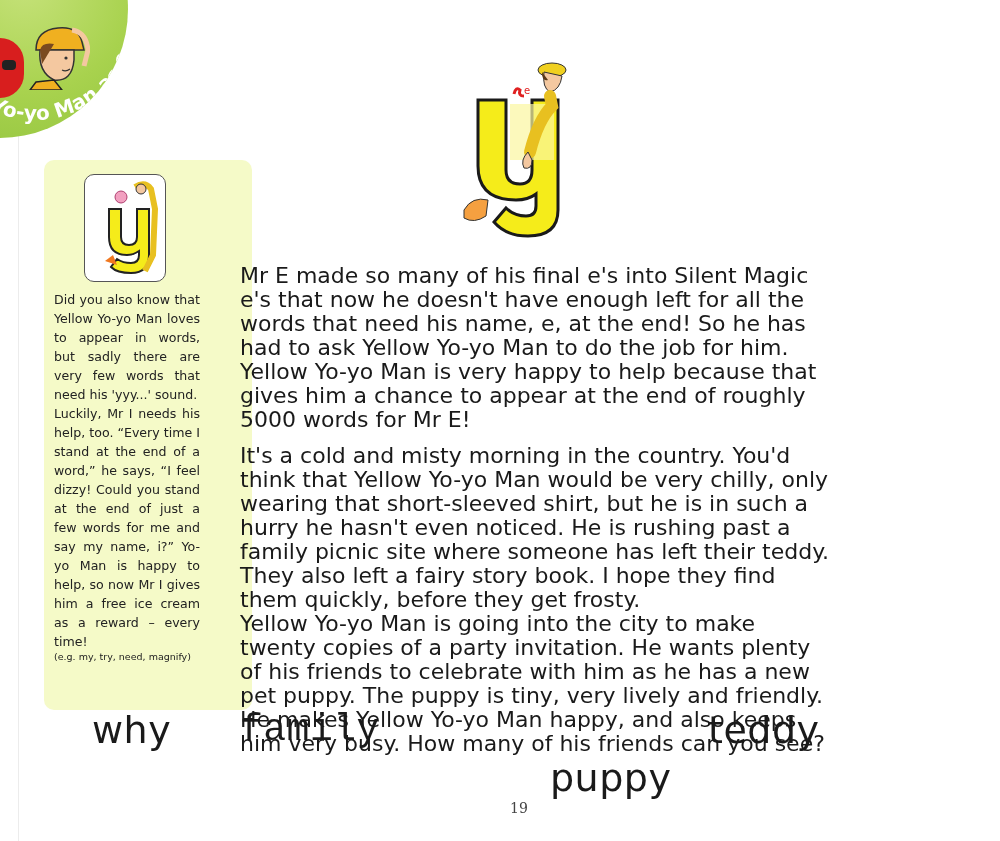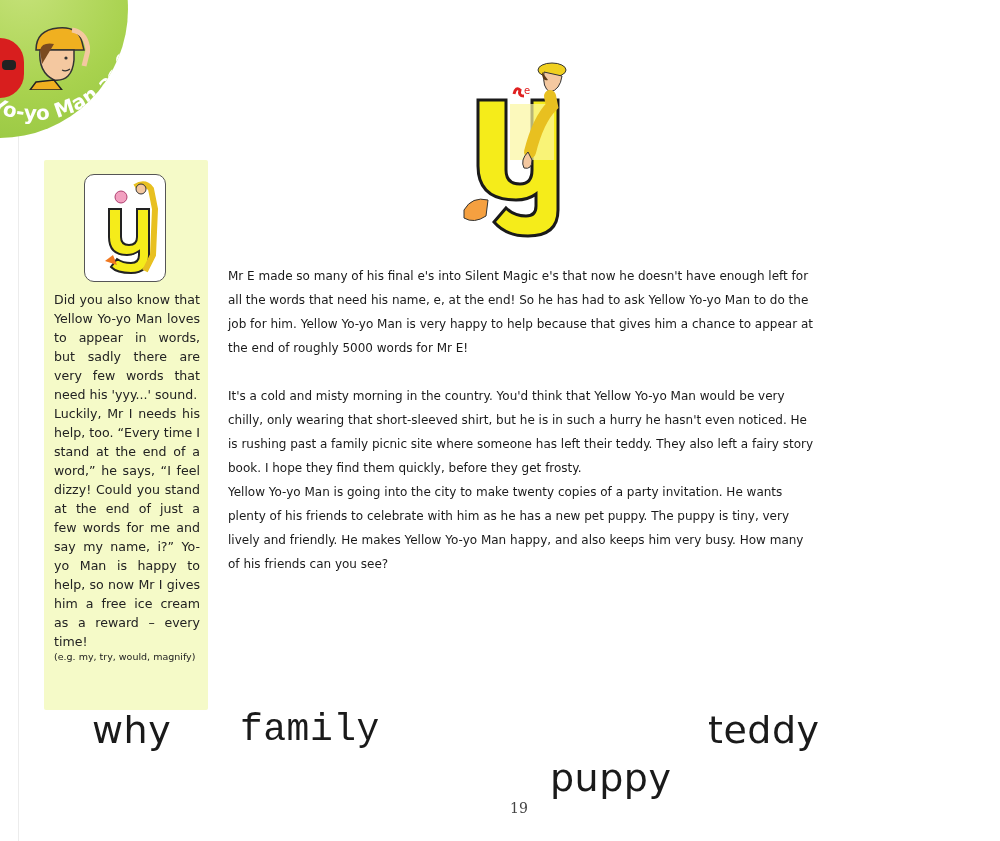--- a/index.html
+++ b/index.html
@@ -33,21 +33,21 @@
   }
   .badge-text {
     position: absolute; left: 0; top: 0; width: 140px; height: 140px;
   }
   .badge-text text {
     font-family: "DejaVu Sans", sans-serif; font-size: 20px; fill: #ffffff; font-weight: bold;
   }
   
   .info-panel {
     position: absolute; left: 44px; top: 160px; width: 164px; height: 550px;
-    background: #f5fac8; border-radius: 2px;
+    background: #f5fac8; border-radius: 10px; padding-left: 44px;
   }
   .info-card {
     position: absolute; left: 40px; top: 14px; width: 80px; height: 106px;
     background: #ffffff; border: 1.5px solid #555; border-radius: 10px;
     overflow: hidden;
   }
   .info-text {
     position: absolute; left: 10px; top: 130px; width: 146px;
     font-size: 12.6px; line-height: 19px; color: #222;
     text-align: justify;
@@ -55,25 +55,25 @@
   .info-text p { margin: 0; }
   .info-text .eg {
     font-size: 9.5px; line-height: 14px; text-align: left; margin-top: -1px;
   }
   
   .letter-art {
     position: absolute; left: 458px; top: 60px; width: 120px; height: 180px;
   }
   
   .story {
-    position: absolute; left: 228px; top: 264px; width: 590px;
-    font-size: 12px; line-height: 24px; color: #1a1a1a;
+    position: absolute; left: 240px; top: 264px; width: 590px;
+    font-size: 22px; line-height: 24px; color: #1a1a1a;
   }
   .story p { margin: 0; }
-  .story p.gap { margin-top: 24px; }
+  .story p.gap { margin-top: 12px; }
   
   .word-row {
     position: absolute; left: 0; top: 708px; width: 1000px; height: 60px;
   }
   .word {
     position: absolute; top: 0;
     font-size: 38px; color: #1a1a1a; letter-spacing: 0.5px;
   }
   .page-number {
     position: absolute; left: 510px; top: 800px;
@@ -112,21 +112,21 @@
       <path d="M24 34 L36 34 L36 62 Q36 70 44 70 Q52 70 52 62 L52 34 L64 34 L64 80 Q64 98 46 98 Q32 98 26 92 L32 84 Q38 88 46 88 Q54 88 54 80 L54 76 Q48 80 42 80 Q24 80 24 62 Z" fill="#f5ec1a" stroke="#222" stroke-width="2"></path>
       <circle cx="36" cy="22" r="6" fill="#f2a0c0" stroke="#b04070" stroke-width="1"></circle>
       <path d="M50 12 Q60 6 66 14 L70 34 L68 80 L60 96" fill="none" stroke="#e8c020" stroke-width="6"></path>
       <circle cx="56" cy="14" r="5" fill="#f4c8a0" stroke="#333" stroke-width="1"></circle>
       <path d="M20 86 L28 80 L32 90 Z" fill="#f07820"></path>
     </svg>
   </div>
   <div class="info-text">
     <p>Did you also know that Yellow Yo-yo Man loves to appear in words, but sadly there are very few words that need his 'yyy...' sound.</p>
     <p>Luckily, Mr I needs his help, too. “Every time I stand at the end of a word,” he says, “I feel dizzy! Could you stand at the end of just a few words for me and say my name, i?” Yo-yo Man is happy to help, so now Mr I gives him a free ice cream as a reward – every time!</p>
-    <p class="eg">(e.g. my, try, would, magnify)</p>
+    <p class="eg">(e.g. my, try, need, magnify)</p>
   </div>
 </div>
 
 <svg class="letter-art" viewBox="0 0 120 180">
   <path d="M20 40 L48 40 L48 110 Q48 124 62 124 Q74 124 74 110 L74 40 L100 40 L100 150 Q100 176 70 176 Q48 176 36 162 L48 148 Q56 156 68 156 Q78 156 78 146 L78 134 Q70 140 58 140 Q20 140 20 106 Z" fill="#f5ec1a" stroke="#1a1a1a" stroke-width="3"></path>
   <path d="M24 44 L96 44 L96 100 L52 100 L52 44 Z" fill="#fbf6a0" opacity="0.7"></path>
   <path d="M56 34 Q58 26 62 30 Q60 36 66 36" fill="none" stroke="#e02020" stroke-width="3"></path>
   <text x="66" y="34" font-size="10" fill="#e02020">e</text>
   <ellipse cx="94" cy="10" rx="14" ry="7" fill="#f0d020" stroke="#333" stroke-width="1"></ellipse>
   <path d="M86 12 Q84 28 92 32 Q102 30 104 16 Z" fill="#f4c8a0" stroke="#333" stroke-width="1"></path>

